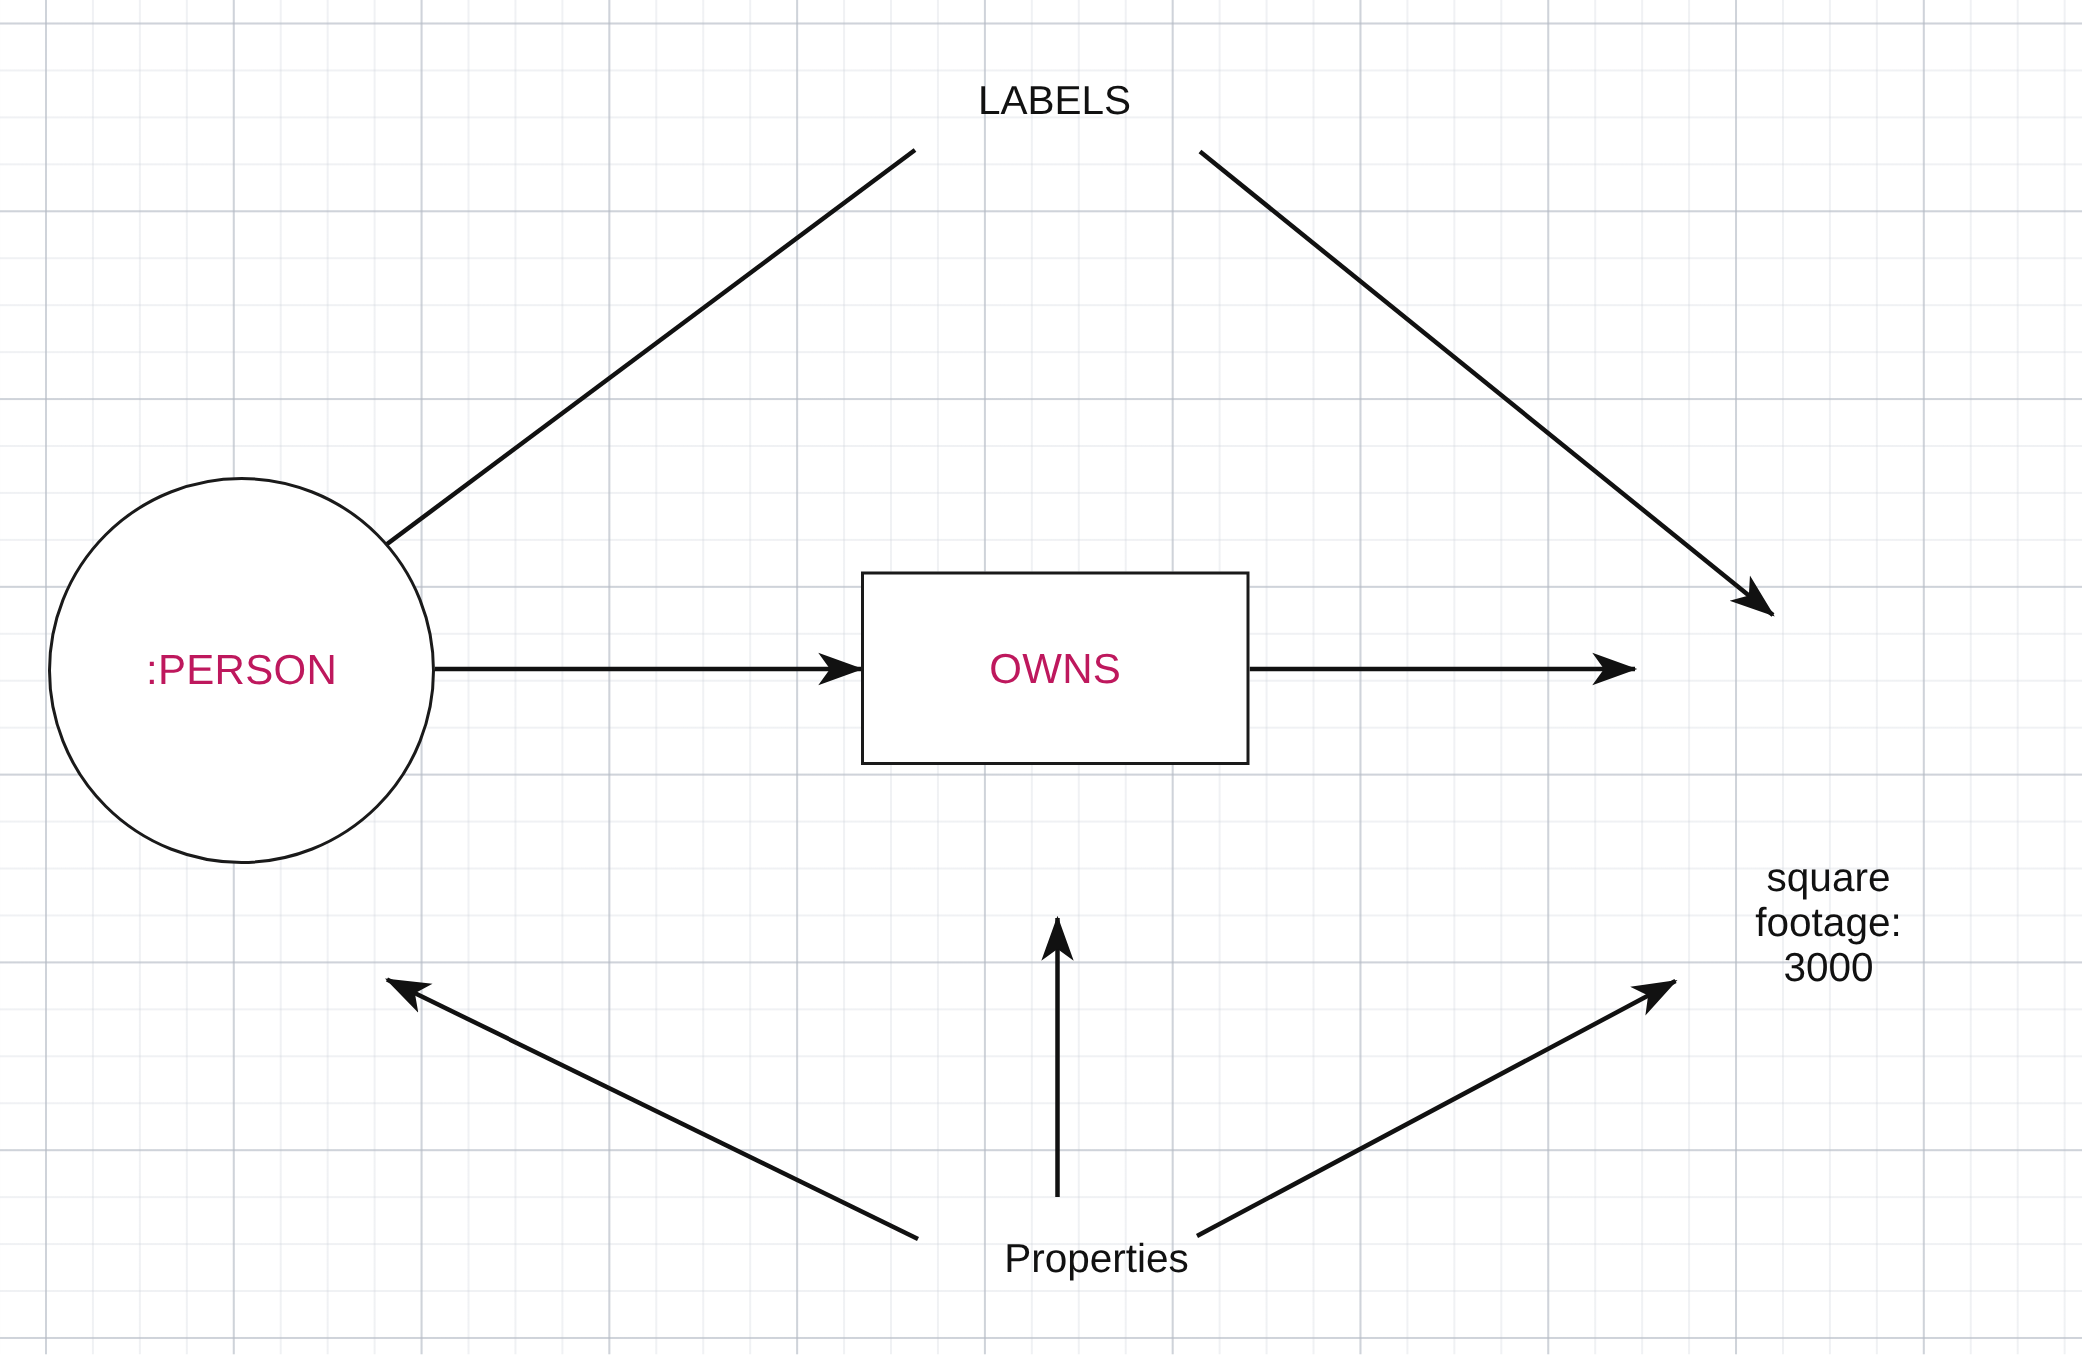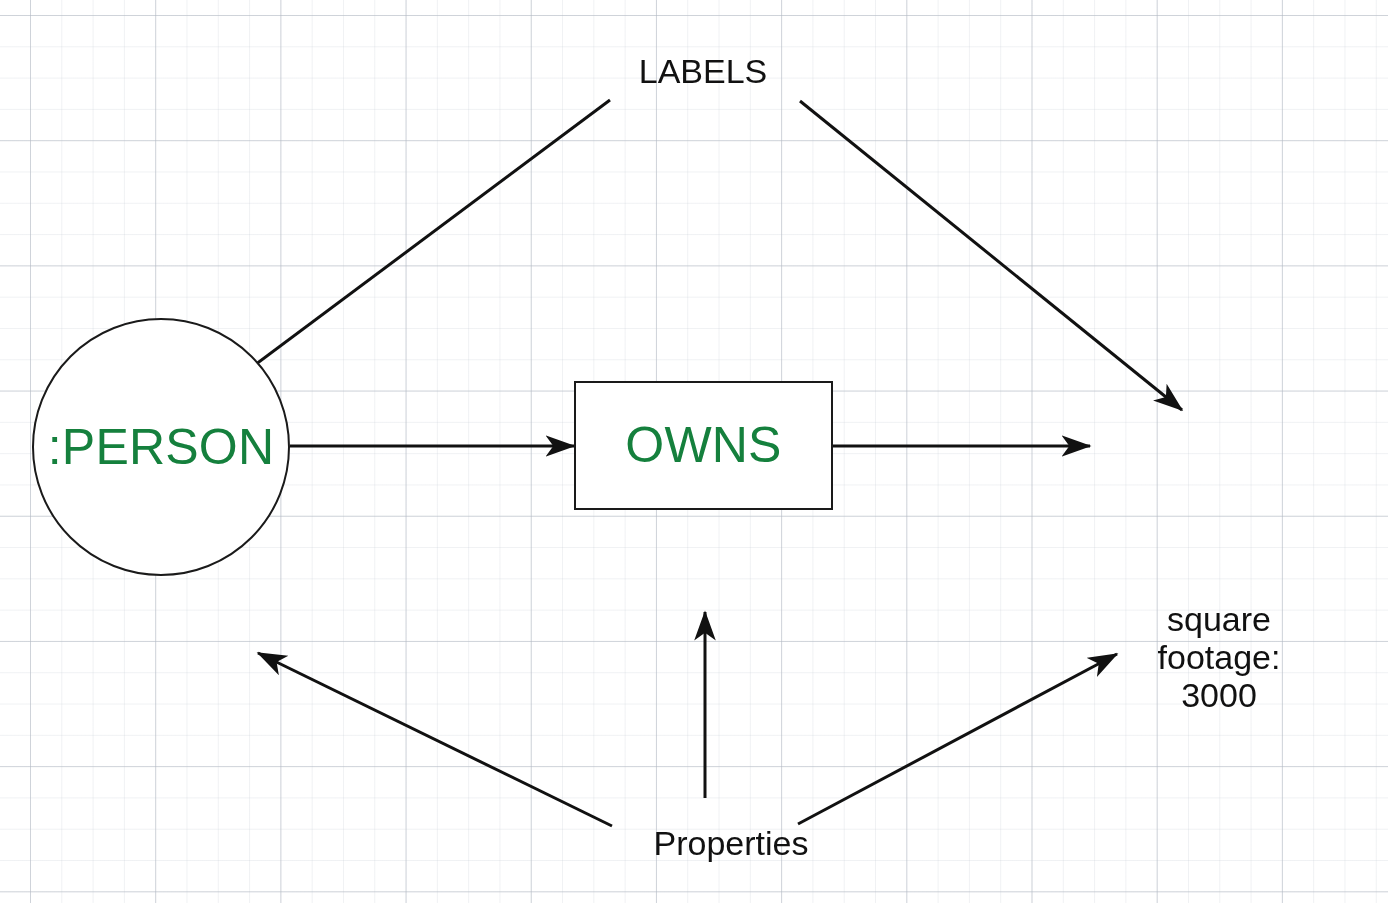--- a/index.html
+++ b/index.html
@@ -46,42 +46,42 @@
   .node-rect {
     position: absolute;
     border: 2.5px solid #1a1a1a;
     background: #ffffff;
     box-sizing: border-box;
     display: flex;
     align-items: center;
     justify-content: center;
   }
   .node-label {
-    font-size: 50px;
-    color: #15803d;
+    font-size: 28px;
+    color: #be185d;
     line-height: 1.05;
     white-space: nowrap;
     letter-spacing: 0.2px;
   }
   .free-text {
     position: absolute;
-    font-size: 34px;
+    font-size: 27px;
     color: #111111;
     line-height: 1.12;
     text-align: center;
     white-space: pre-line;
   }
   #person-circle { left: 32px;  top: 318px;  width: 258px; height: 258px; }
   #asset-circle  { left: 1089px; top: 318px; width: 257px; height: 257px; }
   #owns-rect     { left: 574px; top: 381px;  width: 259px; height: 129px; }
 
   #labels-text      { left: 553px;  top: 52px;  width: 300px; }
   #since-text       { left: 580px;  top: 518px; width: 250px; }
   #person-prop-text { left: 35px;   top: 610px; width: 250px; }
-  #asset-prop-text  { left: 1095px; top: 600px; width: 248px; }
+  #asset-prop-text  { left: 1095px; top: 570px; width: 248px; }
   #properties-text  { left: 606px;  top: 824px; width: 250px; }
 </style>
 </head>
 <body>
 
 <div id="canvas">
 
   <svg id="edges" viewBox="0 0 1388 903" xmlns="http://www.w3.org/2000/svg">
     <defs>
       <marker id="arrowFilled" markerWidth="12" markerHeight="12" refX="9.5" refY="4" orient="auto" markerUnits="strokeWidth">

